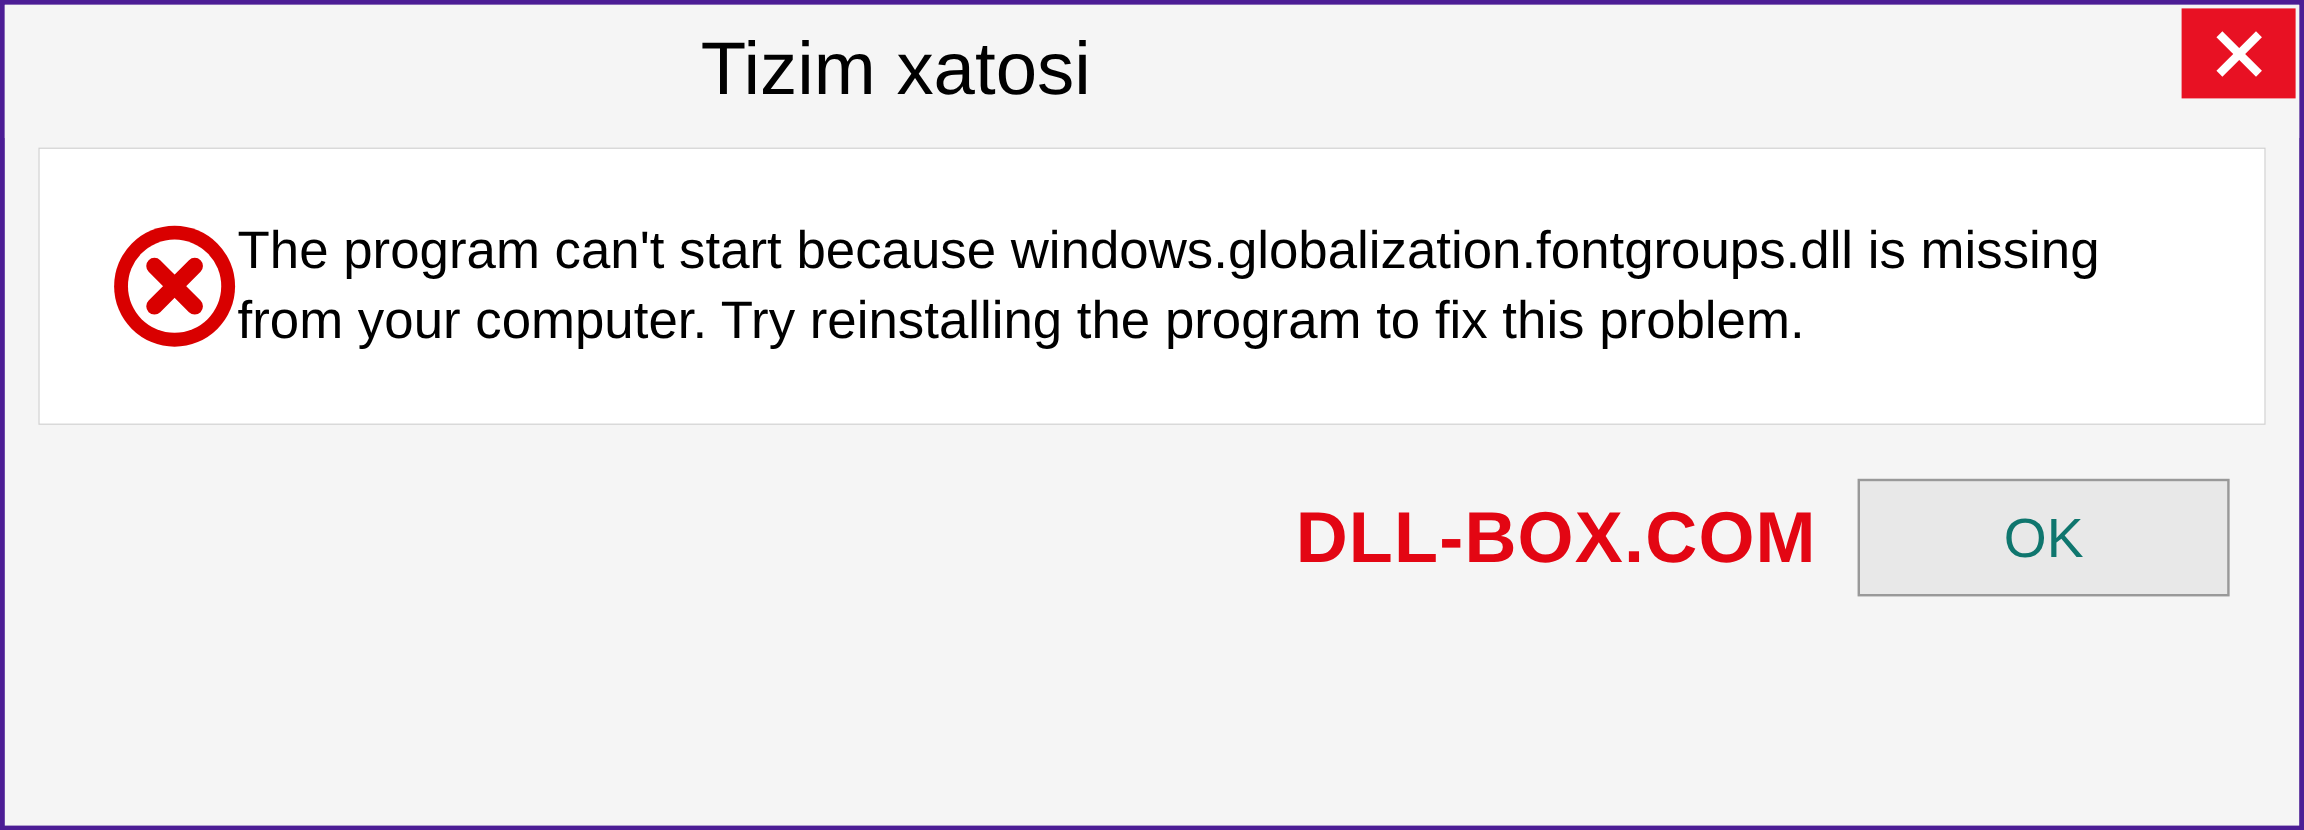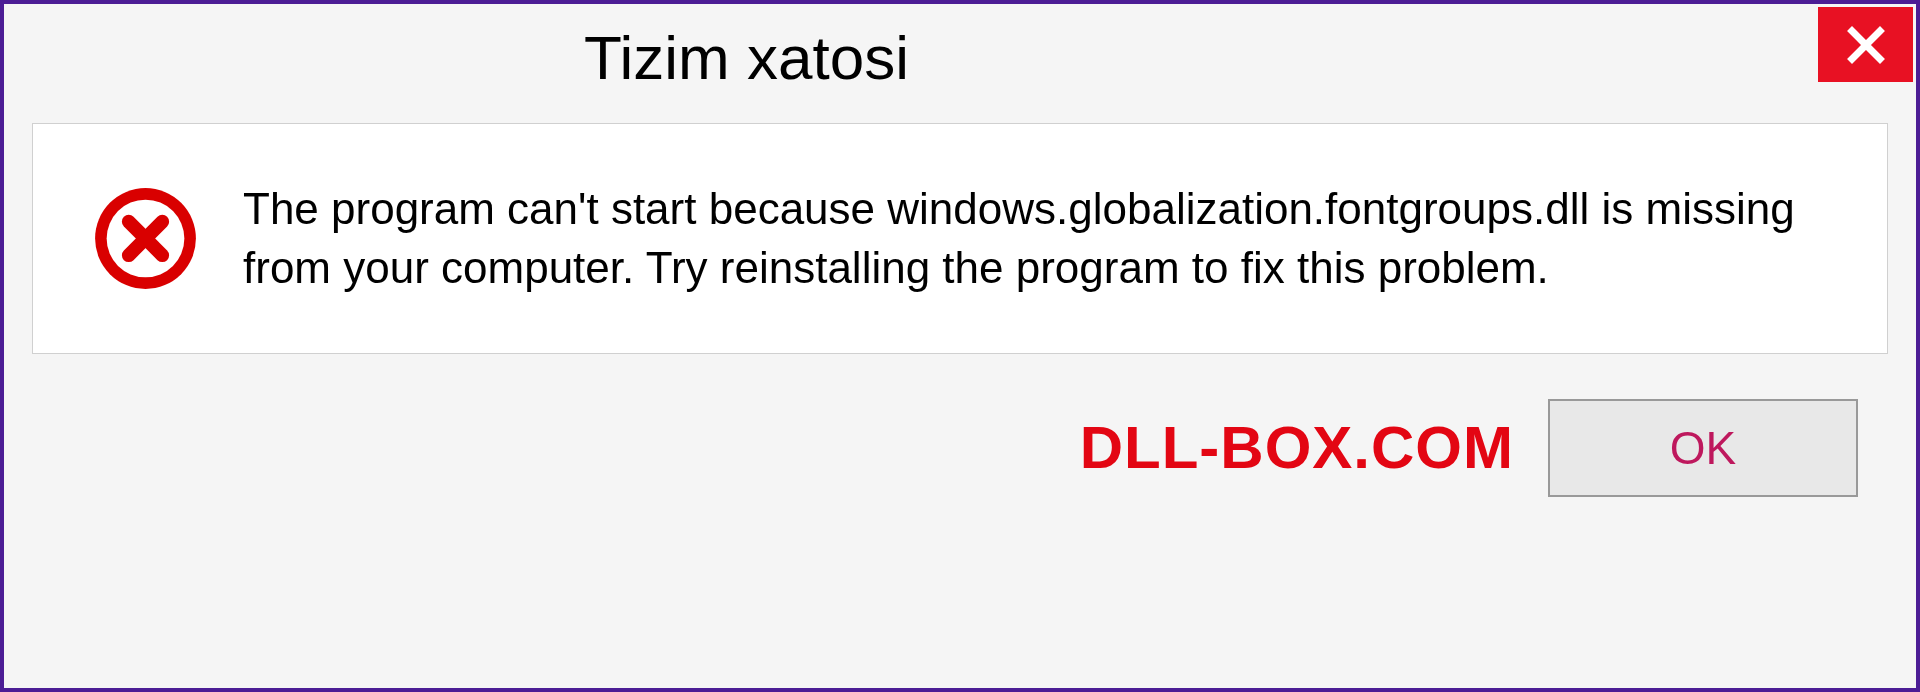--- a/index.html
+++ b/index.html
@@ -57,21 +57,20 @@
       height: 40px;
     }
     
     .content-panel {
       background: #ffffff;
       border: 1px solid #d0d0d0;
       margin: 8px 28px 0 28px;
       padding: 55px 50px 55px 60px;
       display: flex;
       align-items: center;
-      gap: 45px;
       flex: 0 0 auto;
       justify-content: center;
     }
     
     .error-icon {
       flex-shrink: 0;
       width: 105px;
       height: 105px;
     }
     
@@ -102,21 +101,21 @@
       letter-spacing: 1px;
       font-family: Arial, sans-serif;
     }
     
     .ok-button {
       background: #e8e8e8;
       border: 2px solid #999;
       padding: 20px 0;
       width: 310px;
       font-size: 46px;
-      color: #be185d;
+      color: #0f766e;
       cursor: pointer;
       text-align: center;
       font-family: inherit;
     }
   </style>
 </head>
 <body>
 
 <div class="dialog">
   <div class="titlebar">

